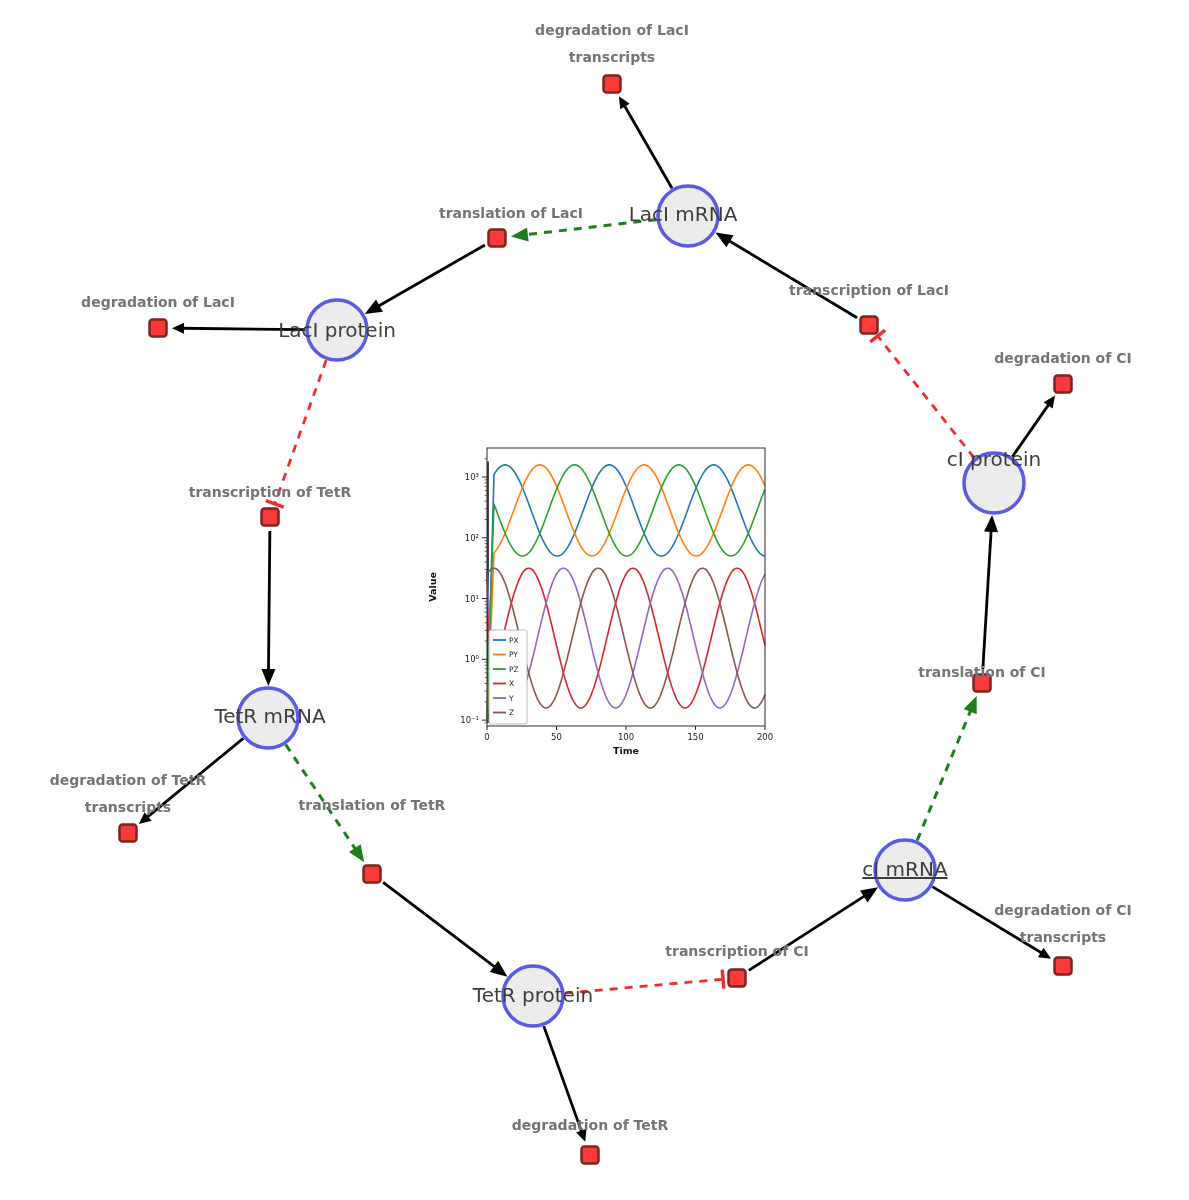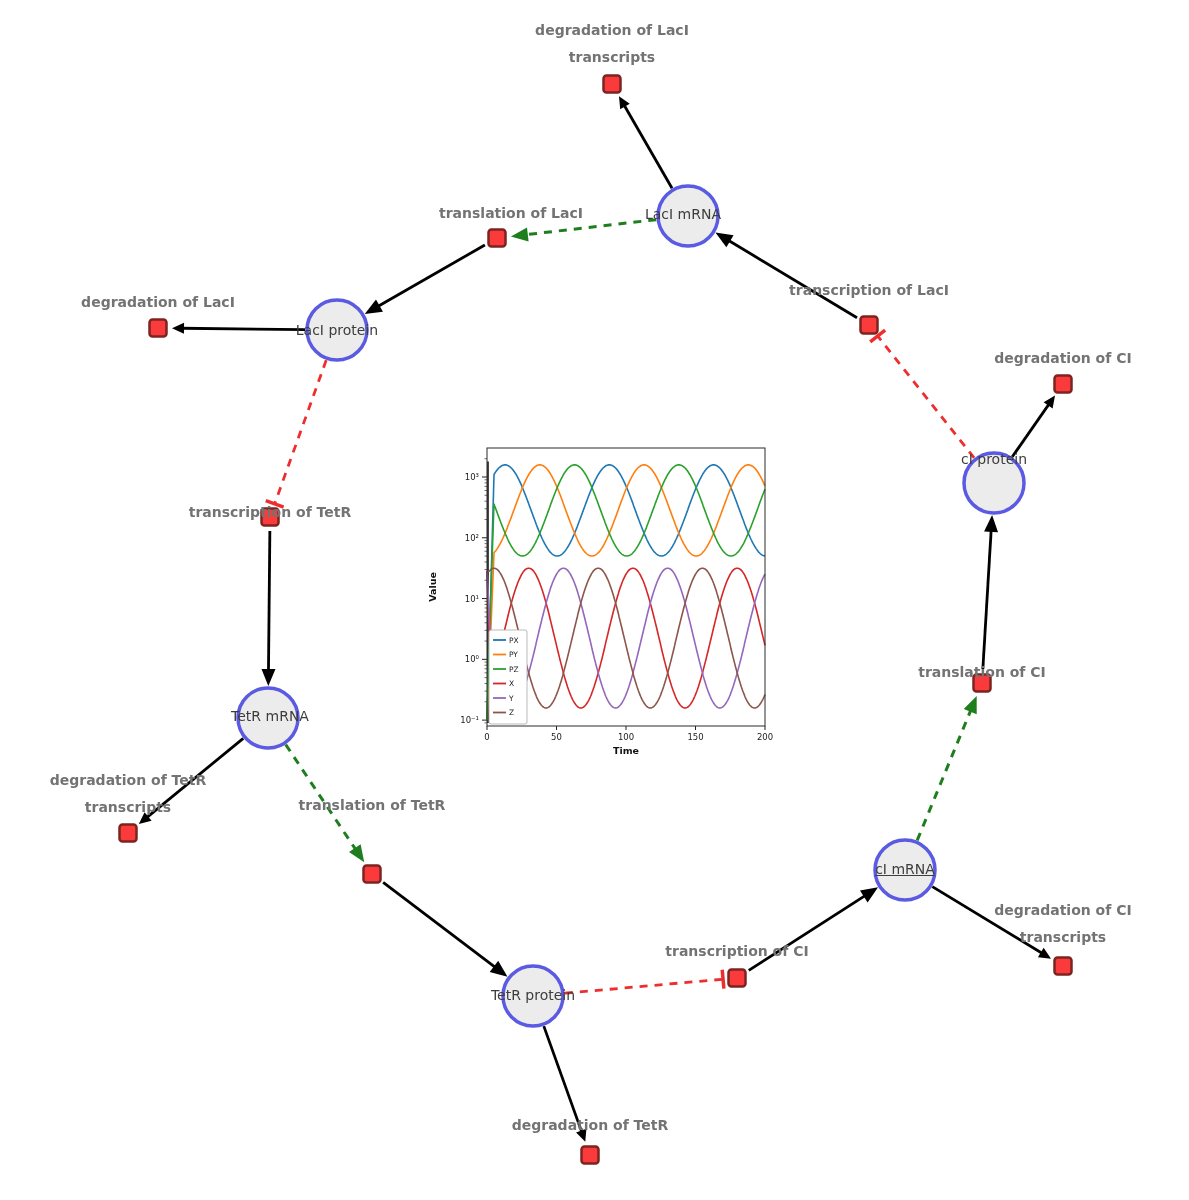--- a/index.html
+++ b/index.html
@@ -1,20 +1,20 @@
 <!DOCTYPE html>
 <html><head>
 <meta charset="utf-8">
 <style>
   html,body{margin:0;padding:0;background:#fff;font-family:"DejaVu Sans",sans-serif;}
   #stage{position:relative;width:1189px;height:1200px;background:#ffffff;overflow:hidden;}
   #net-svg{position:absolute;left:0;top:0;}
   #label-layer{position:absolute;left:0;top:0;width:100%;height:100%;pointer-events:none;}
   .node-label{position:absolute;transform:translate(-50%,-50%);text-align:center;white-space:nowrap;}
-  .species-label{font-size:14px;color:#3d3d3d;font-weight:400;text-align:right;}
+  .species-label{font-size:20px;color:#3d3d3d;font-weight:400;text-align:right;}
   .reaction-label{font-size:14px;color:#737373;font-weight:700;line-height:27px;}
   #inset{position:absolute;left:425px;top:436px;}
 </style>
 </head>
 <body>
 
 <div id="stage">
   <svg id="net-svg" width="1189" height="1200">
     <g id="edge-layer">
         <line x1="672.0331377642577" y1="188.2680813800266" x2="623.4761822319397" y2="103.93231650810587" stroke="#000000" stroke-width="2.8"></line>
@@ -187,21 +187,21 @@
       </div>
       <div class="node-label reaction-label" style="left: 158px; top: 302px;">
         <div>degradation of LacI</div>
       </div>
       <div class="node-label reaction-label" style="left: 869px; top: 290px;">
         <div>transcription of LacI</div>
       </div>
       <div class="node-label reaction-label" style="left: 1063px; top: 358px;">
         <div>degradation of CI</div>
       </div>
-      <div class="node-label reaction-label" style="left: 270px; top: 492px; margin-top: 20px;">
+      <div class="node-label reaction-label" style="left: 270px; top: 492px;">
         <div>transcription of TetR</div>
       </div>
       <div class="node-label reaction-label" style="left: 982px; top: 672px;">
         <div>translation of CI</div>
       </div>
       <div class="node-label reaction-label" style="left: 128px; top: 794px;">
         <div>degradation of TetR</div>
         <div>transcripts</div>
       </div>
       <div class="node-label reaction-label" style="left: 372px; top: 805px;">

